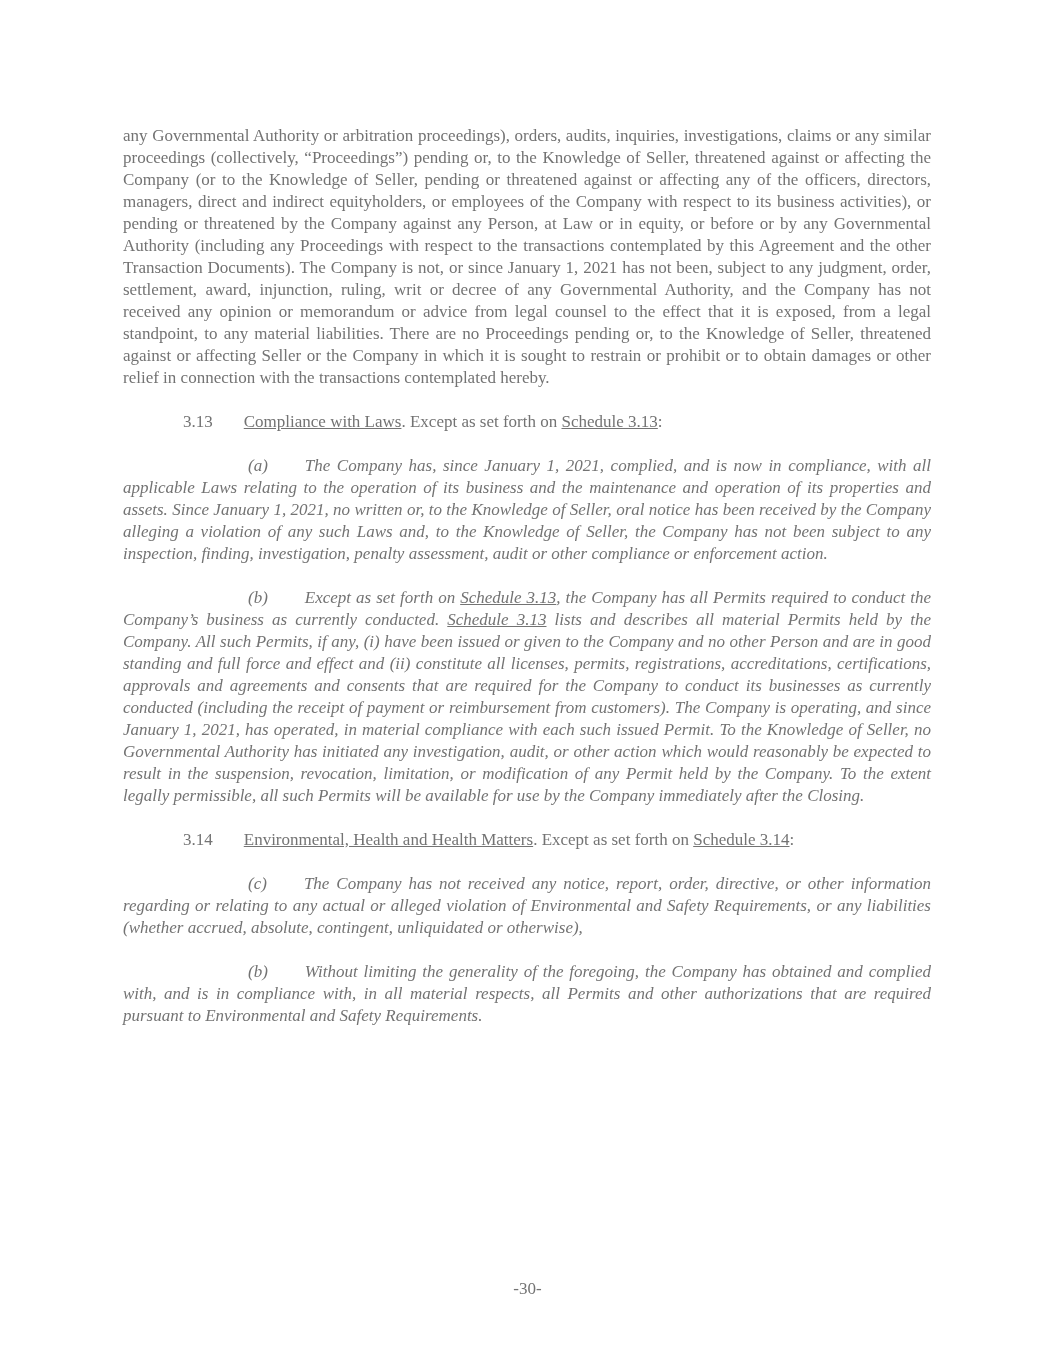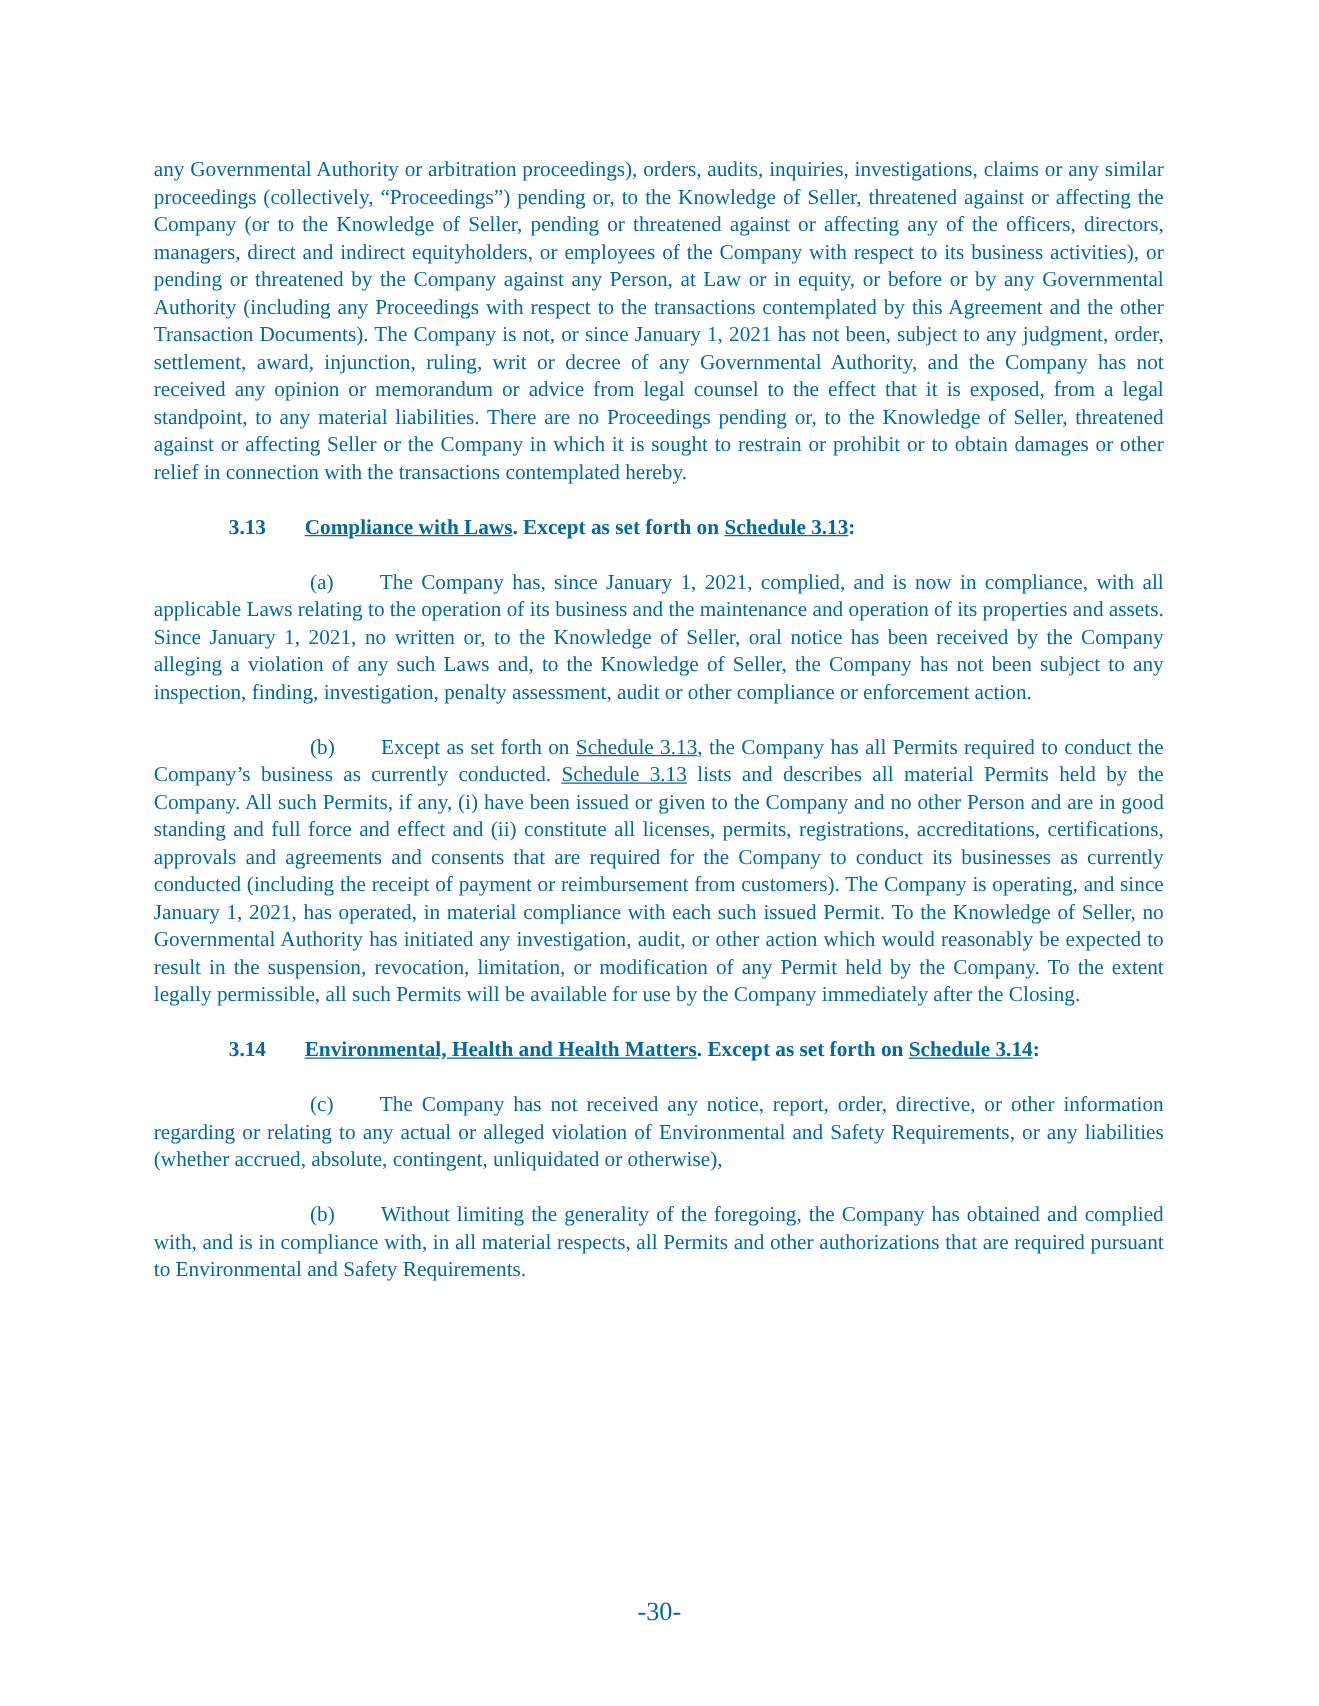--- a/index.html
+++ b/index.html
@@ -5,47 +5,47 @@
   html, body {
     margin: 0;
     padding: 0;
     background: #ffffff;
   }
   .page {
     position: relative;
     width: 1055px;
     height: 1365px;
     background: #ffffff;
-    color: #0369a1;
+    color: #737373;
     font-family: "Liberation Serif", "DejaVu Serif", serif;
     overflow: hidden;
   }
   .content {
     position: absolute;
     left: 123px;
     top: 125px;
     width: 808px;
     font-size: 17px;
     line-height: 22px;
     text-align: justify;
   }
   .para { margin: 0; }
   .para + .para { margin-top: 22px; }
-  .section { text-indent: 60px; font-weight: bold; }
-  .sub { text-indent: 125px; }
+  .section { text-indent: 60px; }
+  .sub { text-indent: 125px; font-style: italic; }
   .tab-s { display: inline-block; width: 31px; }
   .tab-l { display: inline-block; width: 37px; }
   .u { text-decoration: underline; }
   .footer {
     position: absolute;
     left: 0;
     right: 0;
     top: 1278px;
     text-align: center;
-    font-size: 21px;
+    font-size: 17px;
     line-height: 22px;
   }
 </style>
 </head>
 <body>
 
 <div class="page">
   <div class="content">
       <p class="para body"><span>any Governmental Authority or arbitration proceedings), orders, audits, inquiries, investigations, claims or any similar proceedings (collectively, “Proceedings”) pending or, to the Knowledge of Seller, threatened against or affecting the Company (or to the Knowledge of Seller, pending or threatened against or affecting any of the officers, directors, managers, direct and indirect equityholders, or employees of the Company with respect to its business activities), or pending or threatened by the Company against any Person, at Law or in equity, or before or by any Governmental Authority (including any Proceedings with respect to the transactions contemplated by this Agreement and the other Transaction Documents). The Company is not, or since January 1, 2021 has not been, subject to any judgment, order, settlement, award, injunction, ruling, writ or decree of any Governmental Authority, and the Company has not received any opinion or memorandum or advice from legal counsel to the effect that it is exposed, from a legal standpoint, to any material liabilities. There are no Proceedings pending or, to the Knowledge of Seller, threatened against or affecting Seller or the Company in which it is sought to restrain or prohibit or to obtain damages or other relief in connection with the transactions contemplated hereby.</span></p>
       <p class="para section"><span>3.13</span><span class="tab-s"></span><span class="u">Compliance with Laws</span><span>. Except as set forth on </span><span class="u">Schedule 3.13</span><span>:</span></p>

